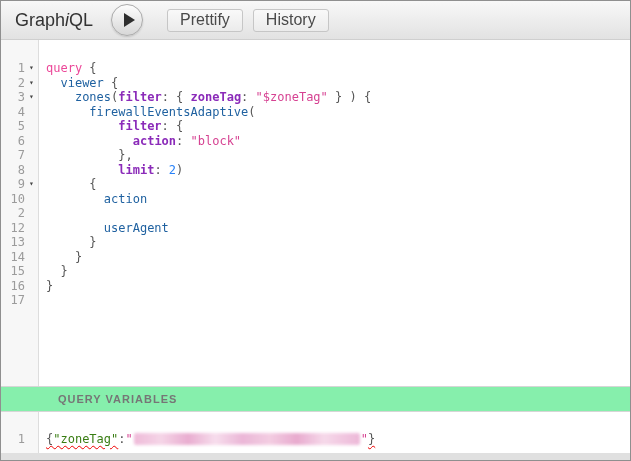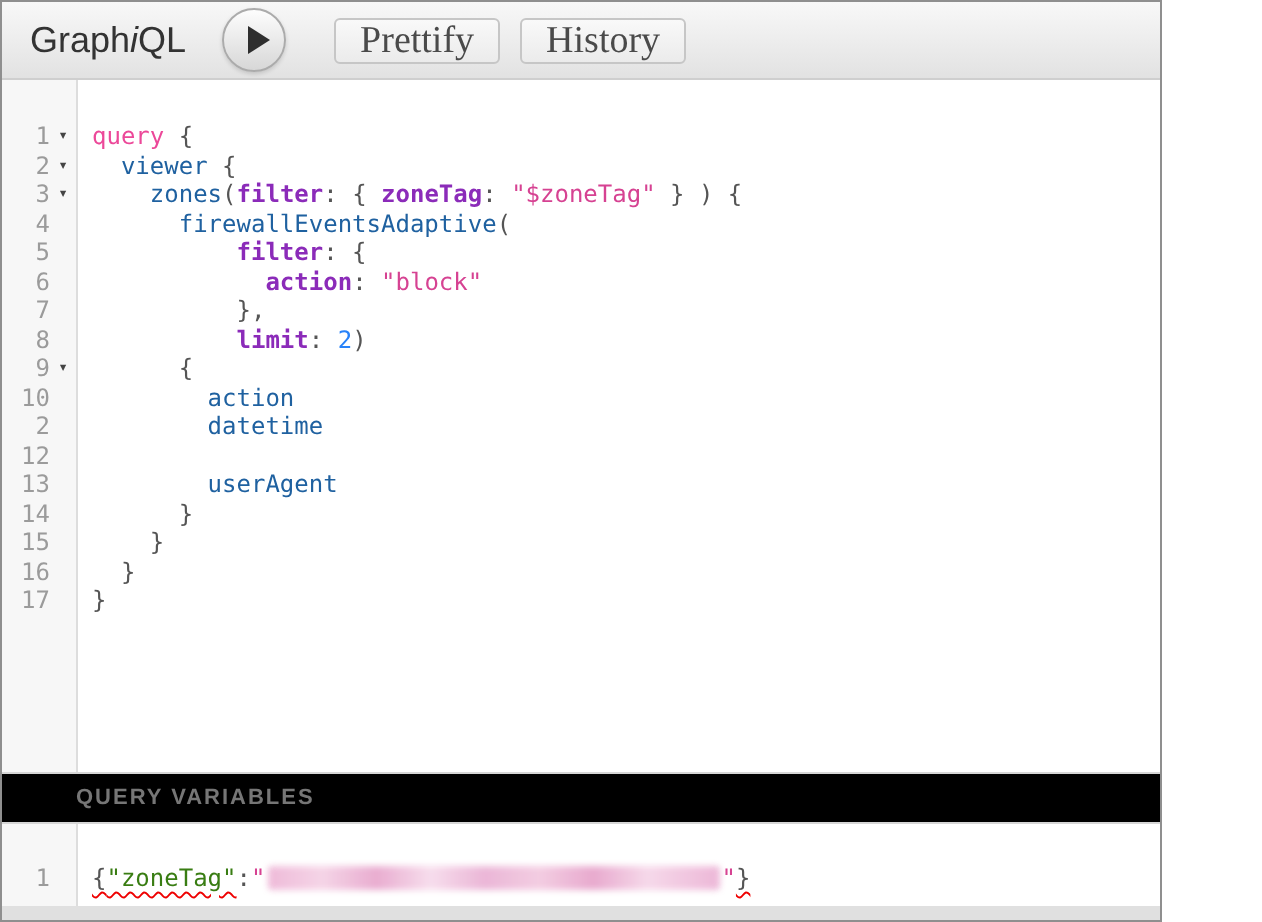--- a/index.html
+++ b/index.html
@@ -1,17 +1,17 @@
 <!DOCTYPE html>
 <html><head>
 <meta charset="utf-8">
 <style>
   html,body{margin:0;padding:0;background:#fff;}
   .window{
-    position:relative;width:581px;height:461px;box-sizing:border-box;
+    position:relative;width:631px;height:461px;box-sizing:border-box;
     border:1px solid #8f8f8f;background:#fff;overflow:hidden;
     font-family:"Liberation Sans",sans-serif;
     display:flex;flex-direction:column;
   }
   
   .topbar{
     height:39px;flex:0 0 39px;box-sizing:border-box;
     background:linear-gradient(#f8f8f8,#e2e2e2);
     border-bottom:1px solid #cfcfcf;
     display:flex;align-items:center;
@@ -27,21 +27,21 @@
   }
   .play-tri{
     width:0;height:0;margin-left:4px;
     border-top:7px solid transparent;border-bottom:7px solid transparent;
     border-left:11px solid #2e2e2e;
   }
   .tb-btn{
     margin-left:10px;height:23px;padding:0 12px;
     background:linear-gradient(#f9f9f9,#ebebeb);
     border:1px solid #c6c6c6;border-radius:3px;
-    font-family:Liberation Serif, serif;font-size:19px;color:#4a4a4a;
+    font-family:Liberation Sans, sans-serif;font-size:16px;color:#4a4a4a;
     cursor:pointer;
   }
   .tb-btn.first{margin-left:24px;}
   
   .editor{
     flex:0 0 346px;display:flex;overflow:hidden;background:#fff;
     font-family:"DejaVu Sans Mono","Liberation Mono",monospace;
     font-size:12px;line-height:14.5px;
   }
   .gutter{
@@ -61,23 +61,23 @@
   .tk-num{color:#2882F9;}
   .tk-pun{color:#555;}
   .tk-var{color:#397D13;}
   .err{
     text-decoration-line:underline;text-decoration-style:wavy;
     text-decoration-color:#e00;text-decoration-thickness:1px;
     text-underline-offset:2px;
   }
   
   .var-header{
-    flex:0 0 26px;box-sizing:border-box;background:#000000;
+    flex:0 0 26px;box-sizing:border-box;background:#86efac;
     border-top:1px solid #d6d6d6;border-bottom:1px solid #d6d6d6;
-    display:flex;align-items:center;
+    display:flex;align-items:center;padding-left:20px;
   }
   .var-title{
     margin-left:37px;font-size:11px;font-weight:bold;color:#767676;
     letter-spacing:1px;
   }
   .var-editor{
     flex:0 0 41px;display:flex;overflow:hidden;background:#fff;
     font-family:"DejaVu Sans Mono","Liberation Mono",monospace;
     font-size:12px;line-height:14.5px;
   }
@@ -181,21 +181,20 @@
         <div class="code-line"><span class="tk-kw">query</span><span class="tk-pun"> {</span></div>
         <div class="code-line"><span class="tk-pun">  </span><span class="tk-prop">viewer</span><span class="tk-pun"> {</span></div>
         <div class="code-line"><span class="tk-pun">    </span><span class="tk-prop">zones</span><span class="tk-pun">(</span><span class="tk-attr">filter</span><span class="tk-pun">: { </span><span class="tk-attr">zoneTag</span><span class="tk-pun">: </span><span class="tk-str">"$zoneTag"</span><span class="tk-pun"> } ) {</span></div>
         <div class="code-line"><span class="tk-pun">      </span><span class="tk-prop">firewallEventsAdaptive</span><span class="tk-pun">(</span></div>
         <div class="code-line"><span class="tk-pun">          </span><span class="tk-attr">filter</span><span class="tk-pun">: {</span></div>
         <div class="code-line"><span class="tk-pun">            </span><span class="tk-attr">action</span><span class="tk-pun">: </span><span class="tk-str">"block"</span></div>
         <div class="code-line"><span class="tk-pun">          },</span></div>
         <div class="code-line"><span class="tk-pun">          </span><span class="tk-attr">limit</span><span class="tk-pun">: </span><span class="tk-num">2</span><span class="tk-pun">)</span></div>
         <div class="code-line"><span class="tk-pun">      {</span></div>
         <div class="code-line"><span class="tk-pun">        </span><span class="tk-prop">action</span></div>
-        <div class="code-line"><span class="tk-pun">        </span><span class="tk-prop">datetime</span></div>
         <div class="code-line"><span class="tk-pun">        </span></div>
         <div class="code-line"><span class="tk-pun">        </span><span class="tk-prop">userAgent</span></div>
         <div class="code-line"><span class="tk-pun">      }</span></div>
         <div class="code-line"><span class="tk-pun">    }</span></div>
         <div class="code-line"><span class="tk-pun">  }</span></div>
         <div class="code-line"><span class="tk-pun">}</span></div>
       </div>
   </div>
 
   <div class="var-header">

